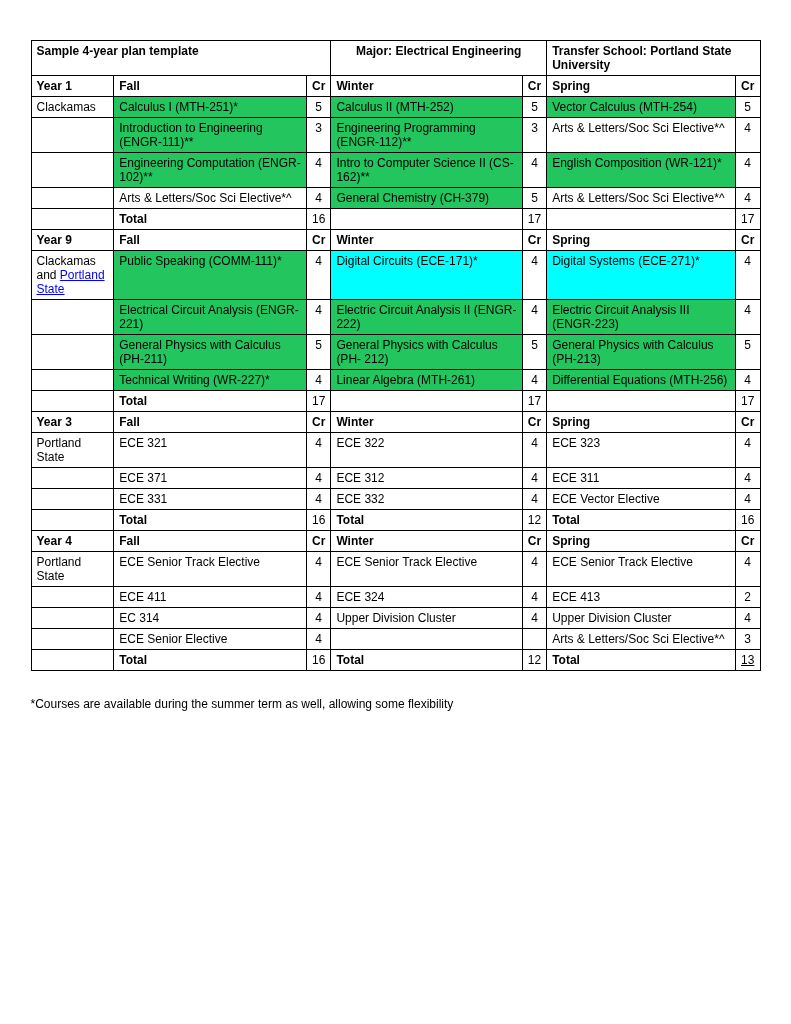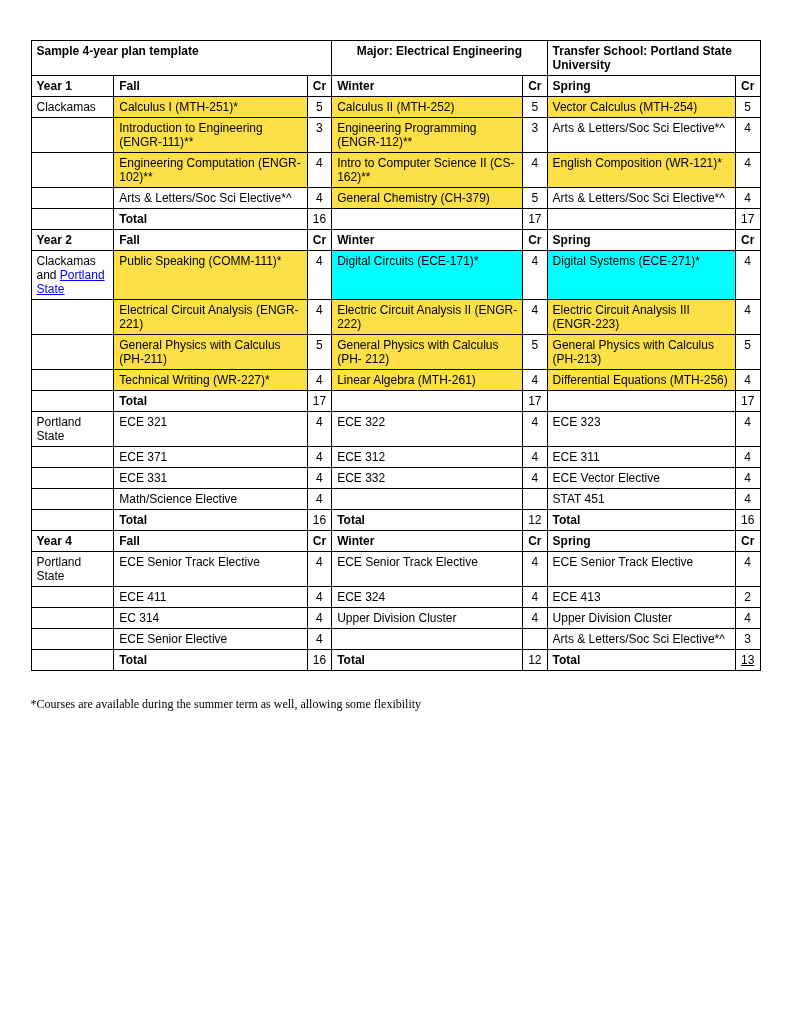--- a/index.html
+++ b/index.html
@@ -17,26 +17,25 @@
     table {
       border-collapse: collapse;
       width: 100%;
       margin-bottom: 20px;
     }
     td, th {
       border: 1px solid #000;
       padding: 3px 5px;
       vertical-align: top;
     }
-    .green { background-color: #fde047; }
+    .green { background-color: #22c55e; }
     .cyan { background-color: #00ffff; }
     .footnote {
       font-size: 12px;
       margin-top: 26px;
-      font-family: Liberation Serif, serif;
     }
     .portland-link {
       color: #0000ff;
       text-decoration: underline;
     }
   </style>
 </head>
 <body>
 
 <div class="page-container">
@@ -97,21 +96,21 @@
         <tr>
           <td></td>
           <td style="font-weight: bold;">Total</td>
           <td style="text-align: center;">16</td>
           <td style="font-weight: bold;"></td>
           <td style="text-align: center;">17</td>
           <td style="font-weight: bold;"></td>
           <td style="text-align: center;">17</td>
         </tr>
         <tr>
-          <td style="font-weight: bold;">Year 2</td>
+          <td style="font-weight: bold;">Year 9</td>
           <td style="font-weight: bold;">Fall</td>
           <td style="font-weight: bold; text-align: center;">Cr</td>
           <td style="font-weight: bold;">Winter</td>
           <td style="font-weight: bold; text-align: center;">Cr</td>
           <td style="font-weight: bold;">Spring</td>
           <td style="font-weight: bold; text-align: center;">Cr</td>
         </tr>
         <tr>
           <td>Clackamas<br>and <span class="portland-link">Portland</span><br><span class="portland-link">State</span></td>
           <td class="green">Public Speaking (COMM-111)*</td>
@@ -151,20 +150,29 @@
         <tr>
           <td></td>
           <td style="font-weight: bold;">Total</td>
           <td style="text-align: center;">17</td>
           <td style="font-weight: bold;"></td>
           <td style="text-align: center;">17</td>
           <td style="font-weight: bold;"></td>
           <td style="text-align: center;">17</td>
         </tr>
         <tr>
+          <td style="font-weight: bold;">Year 3</td>
+          <td style="font-weight: bold;">Fall</td>
+          <td style="font-weight: bold; text-align: center;">Cr</td>
+          <td style="font-weight: bold;">Winter</td>
+          <td style="font-weight: bold; text-align: center;">Cr</td>
+          <td style="font-weight: bold;">Spring</td>
+          <td style="font-weight: bold; text-align: center;">Cr</td>
+        </tr>
+        <tr>
           <td>Portland State</td>
           <td>ECE 321</td>
           <td style="text-align: center;">4</td>
           <td>ECE 322</td>
           <td style="text-align: center;">4</td>
           <td>ECE 323</td>
           <td style="text-align: center;">4</td>
         </tr>
         <tr>
           <td></td>
@@ -175,29 +183,20 @@
           <td>ECE 311</td>
           <td style="text-align: center;">4</td>
         </tr>
         <tr>
           <td></td>
           <td>ECE 331</td>
           <td style="text-align: center;">4</td>
           <td>ECE 332</td>
           <td style="text-align: center;">4</td>
           <td>ECE Vector Elective</td>
-          <td style="text-align: center;">4</td>
-        </tr>
-        <tr>
-          <td></td>
-          <td>Math/Science Elective</td>
-          <td style="text-align: center;">4</td>
-          <td></td>
-          <td style="text-align: center;"></td>
-          <td>STAT 451</td>
           <td style="text-align: center;">4</td>
         </tr>
         <tr>
           <td></td>
           <td style="font-weight: bold;">Total</td>
           <td style="text-align: center;">16</td>
           <td style="font-weight: bold;">Total</td>
           <td style="text-align: center;">12</td>
           <td style="font-weight: bold;">Total</td>
           <td style="text-align: center;">16</td>

